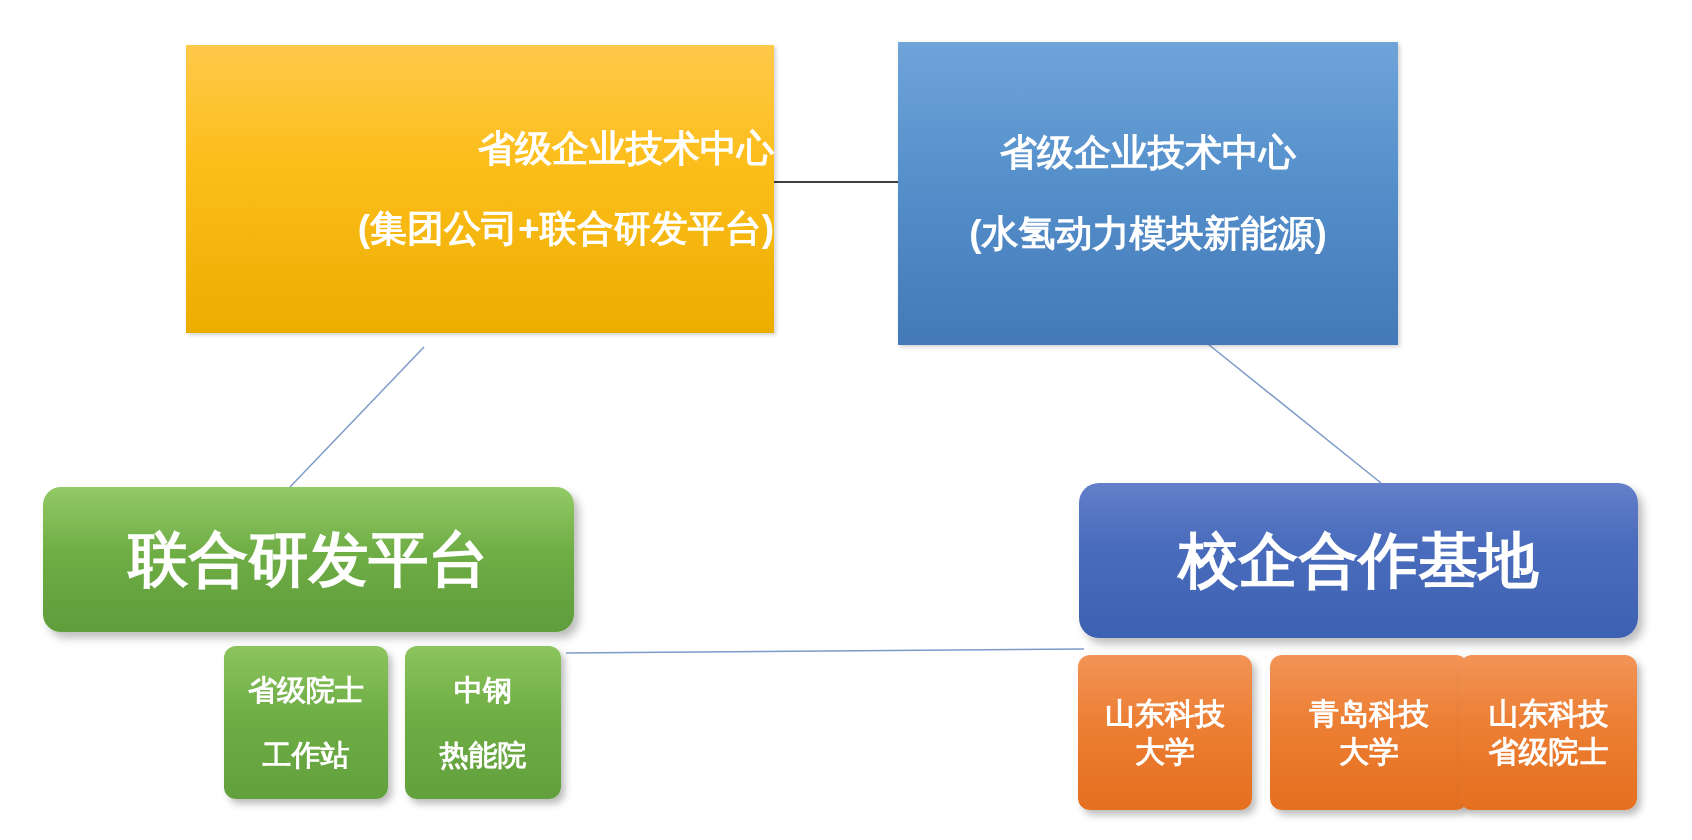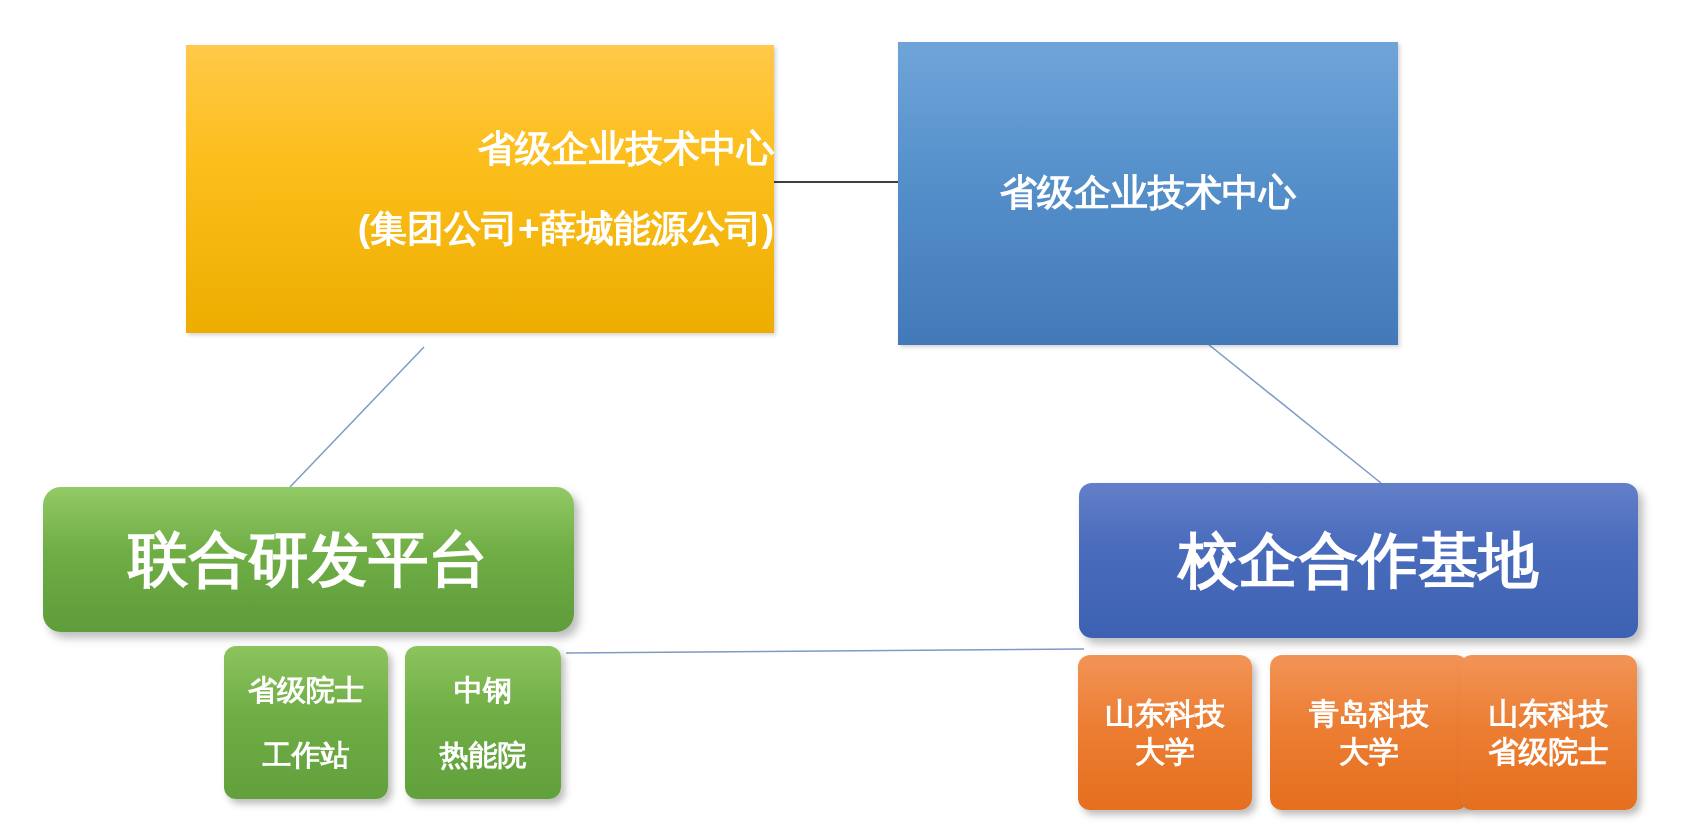--- a/index.html
+++ b/index.html
@@ -12,21 +12,21 @@
   .node-gold{left:186px;top:45px;width:588px;height:288px;gap:34px;font-size:37px;
         background:linear-gradient(180deg,#FFC94A 0%,#FCBE1B 40%,#EDAD00 100%);
         box-shadow:2px 2px 4px rgba(0,0,0,0.18);align-items:flex-end;}
   .node-skyblue{left:898px;top:42px;width:500px;height:303px;gap:34px;font-size:37px;
         background:linear-gradient(180deg,#6FA4D9 0%,#5590CB 45%,#4379B8 100%);
         box-shadow:2px 2px 4px rgba(0,0,0,0.18);}
   
   .node-green-big{left:43px;top:487px;width:531px;height:145px;font-size:60px;border-radius:18px;
         background:linear-gradient(180deg,#93CA66 0%,#6FAD45 45%,#5F9C3B 100%);
         box-shadow:5px 6px 8px rgba(110,110,110,0.45);}
-  .node-blue-big{left:1079px;top:483px;width:559px;height:155px;font-size:60px;border-radius:13px;
+  .node-blue-big{left:1079px;top:483px;width:559px;height:155px;font-size:60px;border-radius:20px;
         background:linear-gradient(180deg,#637FC9 0%,#4A6CBC 40%,#3D61B2 100%);
         box-shadow:5px 6px 8px rgba(110,110,110,0.45);}
   
   .node-green-sm{top:646px;width:165px;height:153px;gap:28px;font-size:29px;border-radius:12px;
         background:linear-gradient(180deg,#8CC45E 0%,#6FAD45 45%,#61A03C 100%);
         box-shadow:4px 5px 7px rgba(110,110,110,0.45);}
   .g1{left:42px;} .g2{left:224px;width:164px;font-family:Liberation Serif, serif;} .g3{left:405px;width:156px;}
   .node-orange{top:655px;width:174px;height:155px;gap:0;font-size:30px;border-radius:12px;
         background:linear-gradient(180deg,#F29457 0%,#EC7E33 45%,#E56F1F 100%);
         box-shadow:4px 5px 7px rgba(110,110,110,0.45);}
@@ -40,25 +40,26 @@
 
   <svg class="connectors" viewBox="0 0 1692 840">
     <line x1="774" y1="182" x2="898" y2="182" stroke="#3F3F3F" stroke-width="2"></line>
     <line x1="424" y1="347" x2="290" y2="487" stroke="#7D9BC8" stroke-width="1.5"></line>
     <line x1="1203" y1="340" x2="1381" y2="483" stroke="#7D9BC8" stroke-width="1.5"></line>
     <line x1="566" y1="653" x2="1084" y2="649" stroke="#7D9BC8" stroke-width="1.5"></line>
   </svg>
 
   <div class="node node-gold">
     <div class="bline">省级企业技术中心</div>
-    <div class="bline">(集团公司+薛城能源公司)</div>
+    <div class="bline">(集团公司+联合研发平台)</div>
   </div>
 
   <div class="node node-skyblue">
     <div class="bline">省级企业技术中心</div>
+    <div class="bline">(水氢动力模块新能源)</div>
   </div>
 
   <div class="node node-green-big">
     <div class="bline">联合研发平台</div>
   </div>
 
   <div class="node node-blue-big">
     <div class="bline">校企合作基地</div>
   </div>
 

